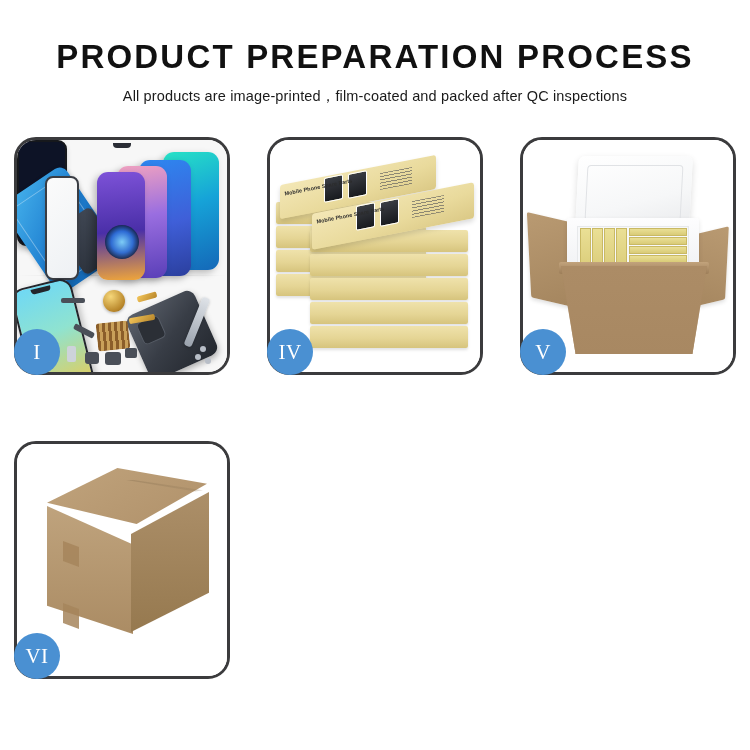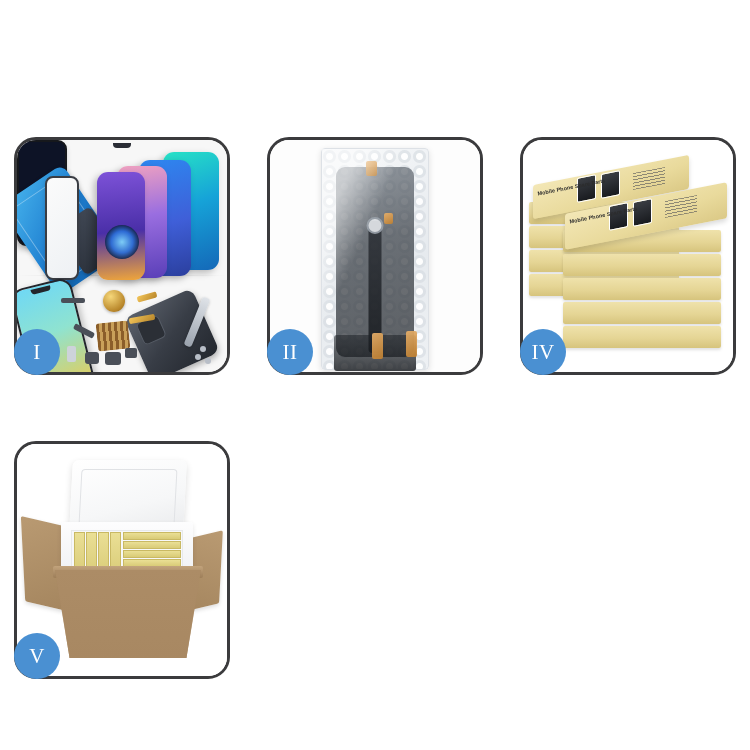--- a/index.html
+++ b/index.html
@@ -418,20 +418,22 @@
   }
   .p6 .tape-b{
     position:absolute; left:46px; top:162px; width:16px; height:20px;
     background:#a6855c; opacity:.85; transform:skewY(20deg);
   }
 </style>
 </head>
 <body>
 
 <div class="header">
+  <div class="title">PRODUCT PREPARATION PROCESS</div>
+  <div class="subtitle">All products are image-printed，film-coated and packed after QC inspections</div>
 </div>
 
 <div class="grid">
 
   <div class="panel p1">
     <div class="panel-inner">
       <div class="scene">
         <div class="divider"></div>
         <div class="blue-pane"></div>
         <div class="blue-chip"></div>
@@ -453,38 +455,20 @@
         <div class="bit flex-f"></div>
         <div class="bit flex-g"></div>
         <div class="bit flex-h"></div>
         <div class="tool"></div>
         <div class="screws"></div>
       </div>
     </div>
     <div class="badge">I</div>
   </div>
 
-  <div class="panel p2">
-    <div class="panel-inner">
-      <div class="scene">
-        <div class="bag">
-          <div class="part"></div>
-          <div class="flexcable"></div>
-          <div class="conn"></div>
-          <div class="bottom-dark"></div>
-          <div class="tape tape-1"></div>
-          <div class="tape tape-2"></div>
-          <div class="tape tape-3"></div>
-          <div class="tape tape-4"></div>
-          <div class="sheen"></div>
-        </div>
-      </div>
-    </div>
-    <div class="badge">II</div>
-  </div>
 
 
   <div class="panel p4">
     <div class="panel-inner">
       <div class="scene">
         <div class="stack">
           <div class="bx bxL1"></div>
           <div class="bx bxL2"></div>
           <div class="bx bxL3"></div>
           <div class="bx bxL4"></div>
@@ -529,14 +513,27 @@
         <div class="ybox yh yh3"></div>
         <div class="ybox yh yh4"></div>
         <div class="ybox yh yh5"></div>
         <div class="carton-rim"></div>
         <div class="carton"></div>
       </div>
     </div>
     <div class="badge">V</div>
   </div>
 
+  <div class="panel p6">
+    <div class="panel-inner">
+      <div class="scene">
+        <div class="top-face"></div>
+        <div class="left-face"></div>
+        <div class="right-face"></div>
+        <div class="seam"></div>
+        <div class="tape-a"></div>
+        <div class="tape-b"></div>
+      </div>
+    </div>
+    <div class="badge">VI</div>
+  </div>
 
 </div>
 
 </body></html>

